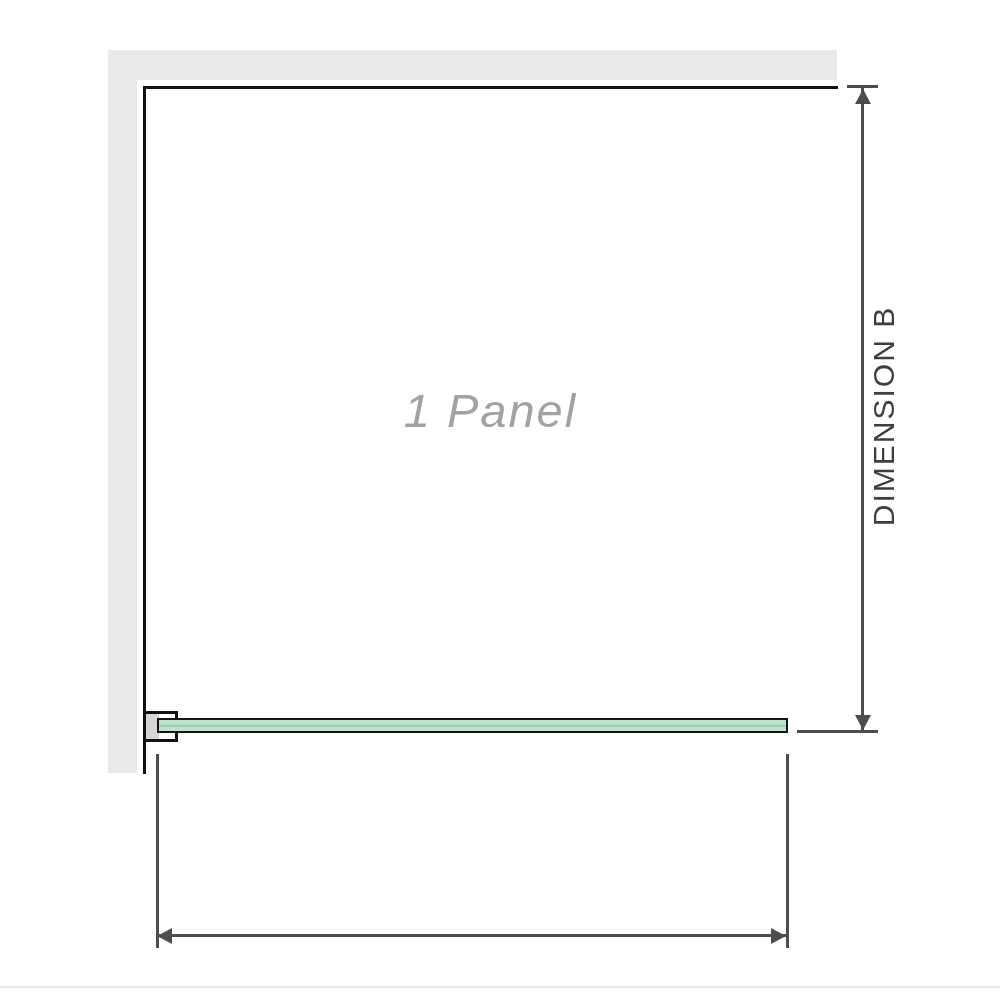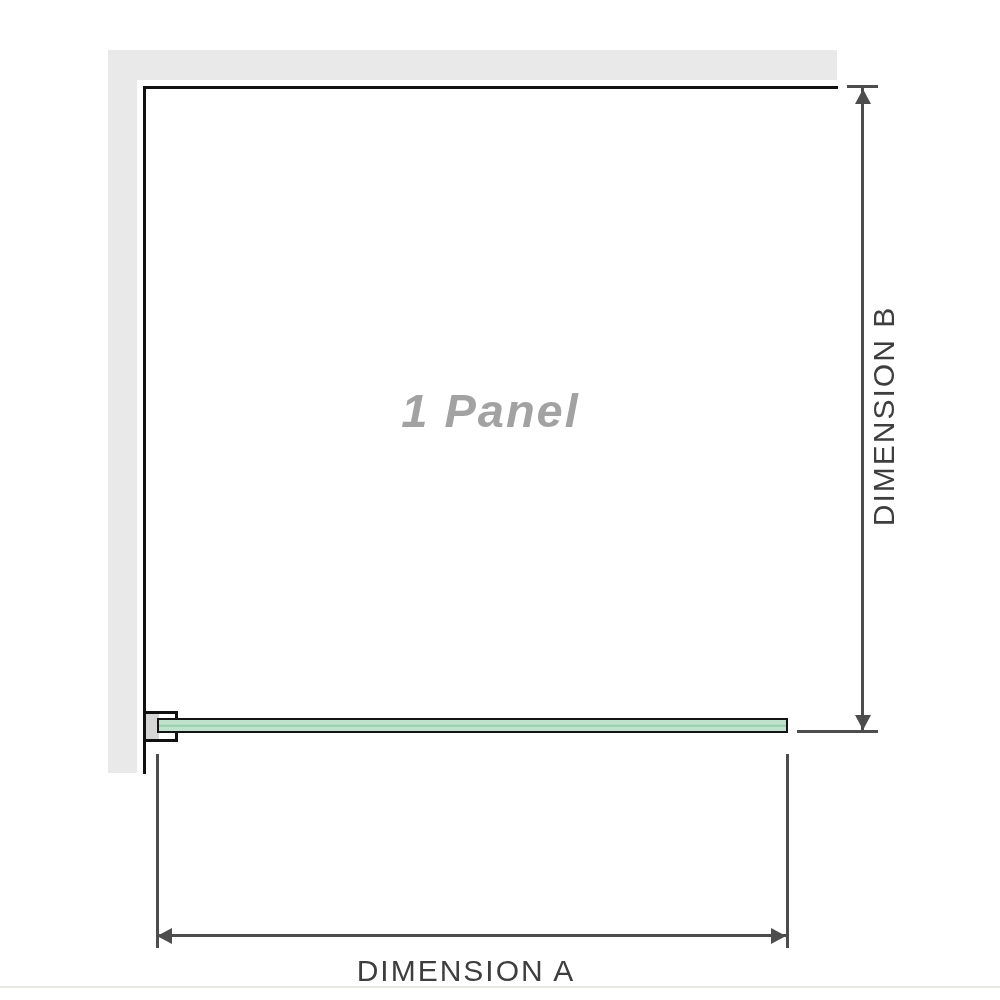--- a/index.html
+++ b/index.html
@@ -38,21 +38,21 @@
   }
 
   
   .panel-area {
     left: 143px; top: 86px; width: 695px; height: 620px;
     display: flex; align-items: center; justify-content: center;
   }
   .panel-label {
     font-size: 47px;
     font-style: italic;
-    font-weight: 700;
+    font-weight: 400;
     letter-spacing: 2px;
     color: var(--panel-text, #a2a2a2);
     margin-top: 28px;
   }
 
   
   .glass {
     left: 157px; top: 718px; width: 631px; height: 15px;
     background: var(--glass-fill, #bee2cb);
     border: 2px solid var(--glass-border, #141414);
@@ -163,17 +163,16 @@
   <div class="abs dim dimb-tick-bottom"></div>
   <div class="abs dimb-arrow-up"></div>
   <div class="abs dimb-arrow-down"></div>
   <div class="abs dim-label dimb-label">DIMENSION B</div>
 
   <div class="abs dim dima-ext-left"></div>
   <div class="abs dim dima-ext-right"></div>
   <div class="abs dim dima-line"></div>
   <div class="abs dima-arrow-left"></div>
   <div class="abs dima-arrow-right"></div>
-  <div class="abs dim-label dima-label">DIMENSION A</div>
 
   <div class="abs bottom-rule"></div>
 
 </div>
 
 </body></html>

